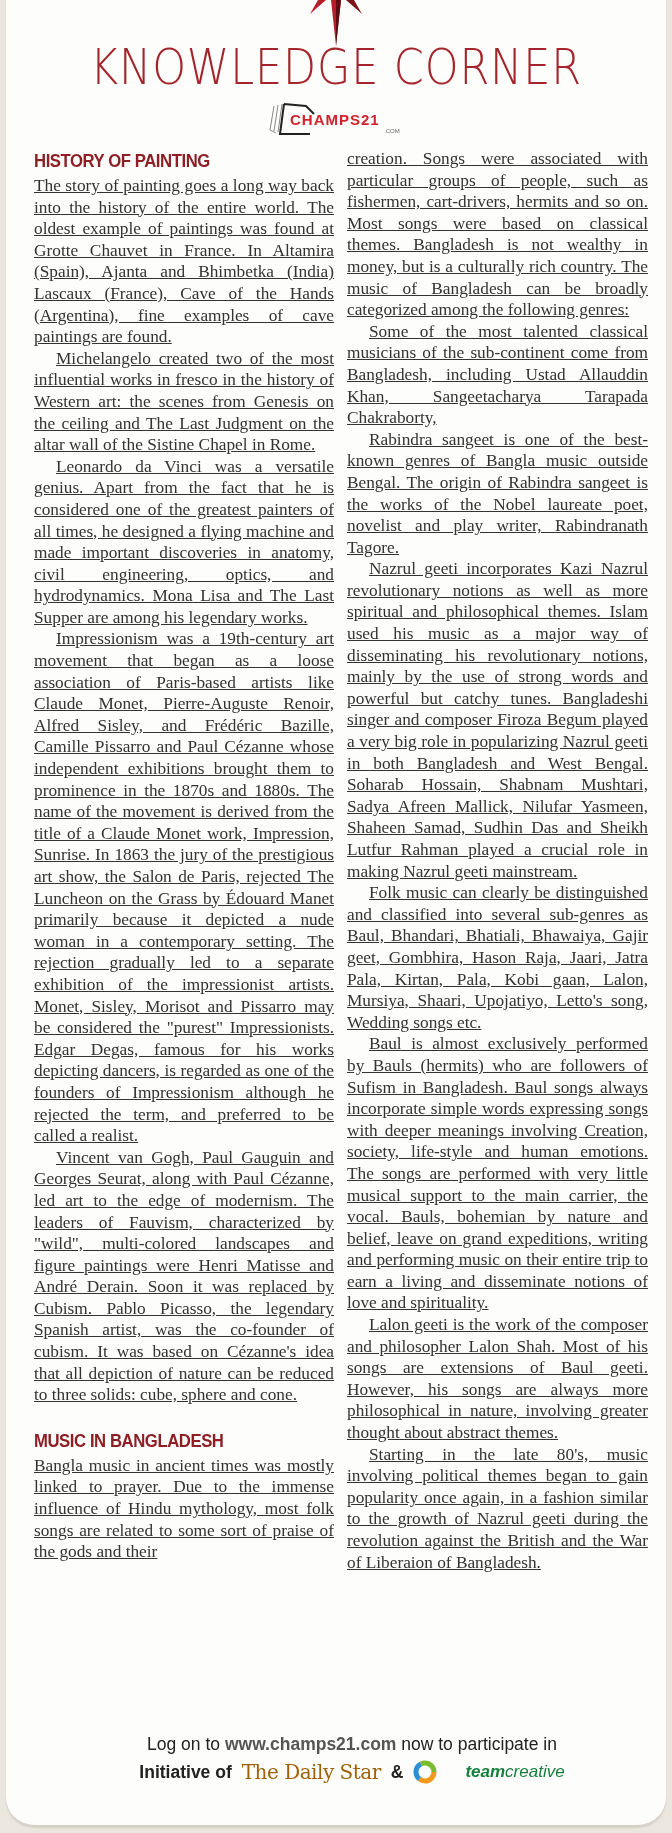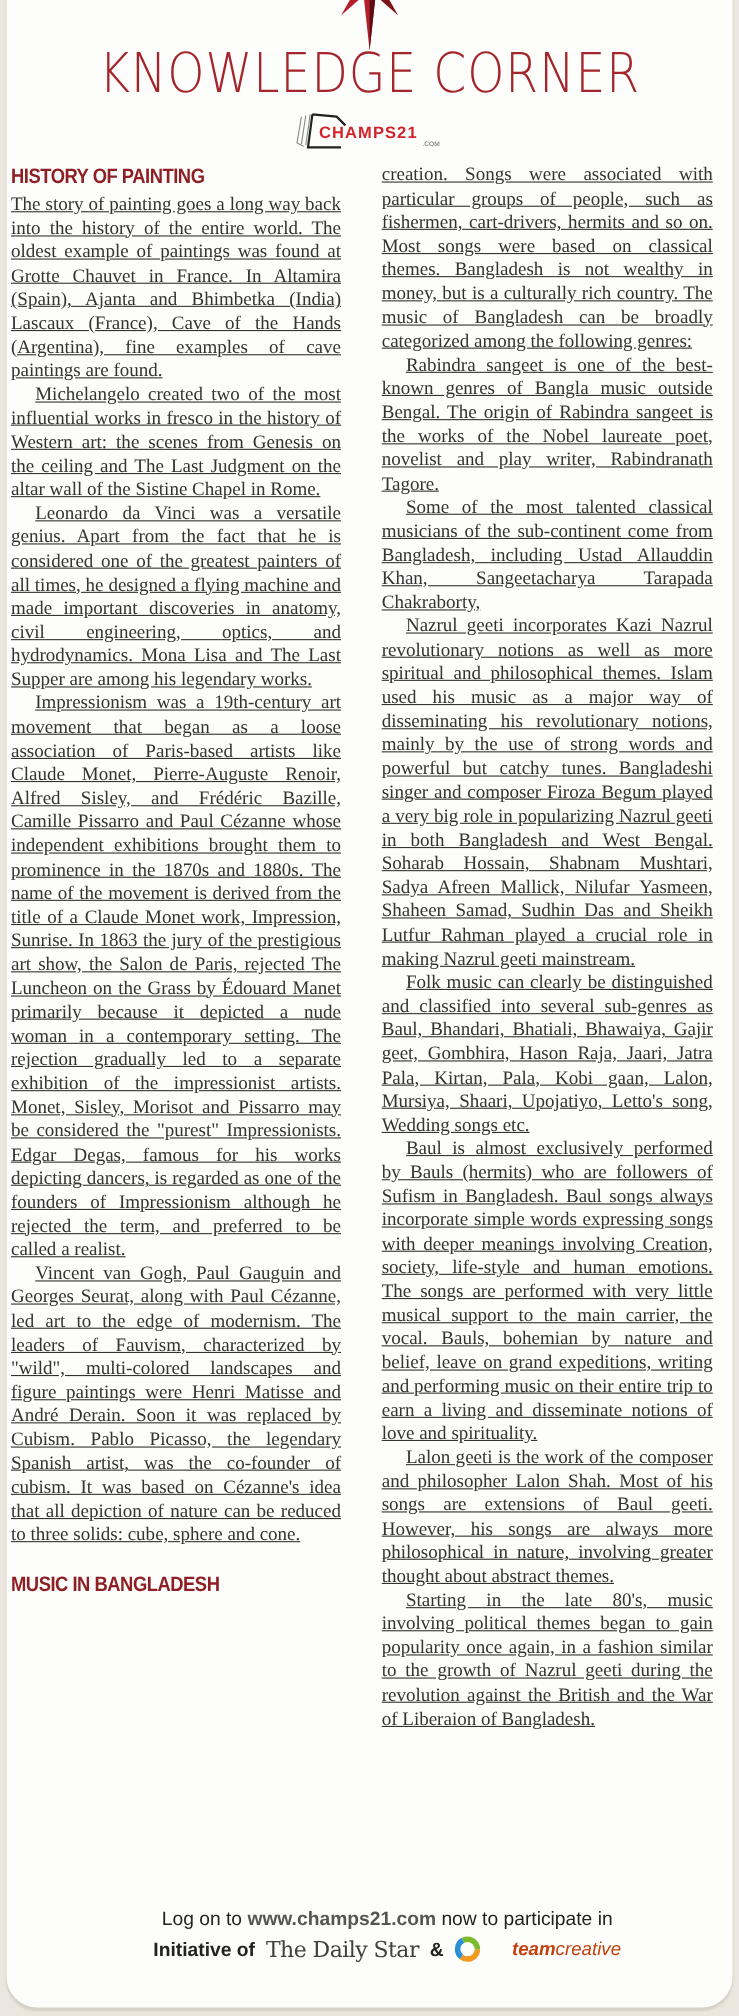--- a/index.html
+++ b/index.html
@@ -24,21 +24,21 @@
     font-size: 50px; letter-spacing: 1px;
     color: #a4262c; transform: scaleX(0.86); transform-origin: center;
   }
   .logo { position: absolute; left: 266px; top: 100px; width: 160px; height: 38px; }
 
   .col {
     position: absolute; top: 148px;
     font-size: 17.3px; line-height: 21.6px; color: #333;
     text-align: justify;
   }
-  .col.left { left: 10px; width: 300px; }
+  .col.left { left: 34px; width: 300px; }
   .col.right { left: 347px; width: 301px; }
   .col p { margin: 0; text-indent: 22px; text-decoration: underline; }
   .col p.first { text-indent: 0; }
   .heading {
     font-family: "Liberation Sans", sans-serif; font-weight: bold;
     color: #8e1f24; font-size: 19px; letter-spacing: -0.5px;
     transform: scaleX(0.88); transform-origin: left;
     margin: 0 0 3px 0; height: 24px; line-height: 26px;
     white-space: nowrap;
   }
@@ -52,22 +52,22 @@
     position: absolute; left: 16px; width: 672px; top: 1732px;
     text-align: center;
     font-family: "Liberation Sans", sans-serif; font-size: 17.5px; color: #222;
     line-height: 24px;
   }
   .footer .url { font-weight: bold; color: #555; }
   .initiative {
     display: flex; justify-content: center; align-items: flex-start; gap: 10px;
     margin-top: 4px; font-weight: bold; font-size: 17.5px;
   }
-  .dailystar { font-family: "DejaVu Serif", serif; font-size: 20px; font-weight: normal; color: #404040; letter-spacing: -0.5px; }
-  .tc { font-style: italic; color: #c2410c; font-size: 17px; font-weight: normal; margin-left: 18px; }
+  .dailystar { font-family: "DejaVu Serif", serif; font-size: 20px; font-weight: normal; color: #a16207; letter-spacing: -0.5px; }
+  .tc { font-style: italic; color: #15803d; font-size: 17px; font-weight: normal; margin-left: 18px; }
   .tc b { font-weight: bold; }
 </style>
 </head>
 <body>
 
 <div class="frame"></div>
 
 <svg class="star" viewBox="0 0 80 46">
   <polygon points="40,46 35,0 45,0" fill="#b3202a"></polygon>
   <polygon points="40,46 40,0 45,0" fill="#5a0d12"></polygon>
@@ -85,26 +85,27 @@
 </svg>
 
 <div class="col left">
   <div class="heading">HISTORY OF PAINTING</div>
   <p class="first">The story of painting goes a long way back into the history of the entire world. The oldest example of paintings was found at Grotte Chauvet in France. In Altamira (Spain), Ajanta and Bhimbetka (India) Lascaux (France), Cave of the Hands (Argentina), fine examples of cave paintings are found.</p>
   <p>Michelangelo created two of the most influential works in fresco in the history of Western art: the scenes from Genesis on the ceiling and The Last Judgment on the altar wall of the Sistine Chapel in Rome.</p>
   <p>Leonardo da Vinci was a versatile genius. Apart from the fact that he is considered one of the greatest painters of all times, he designed a flying machine and made important discoveries in anatomy, civil engineering, optics, and hydrodynamics. Mona Lisa and The Last Supper are among his legendary works.</p>
   <p>Impressionism was a 19th-century art movement that began as a loose association of Paris-based artists like Claude Monet, Pierre-Auguste Renoir, Alfred Sisley, and Frédéric Bazille, Camille Pissarro and Paul Cézanne whose independent exhibitions brought them to prominence in the 1870s and 1880s. The name of the movement is derived from the title of a Claude Monet work, Impression, Sunrise. In 1863 the jury of the prestigious art show, the Salon de Paris, rejected The Luncheon on the Grass by Édouard Manet primarily because it depicted a nude woman in a contemporary setting. The rejection gradually led to a separate exhibition of the impressionist artists.  Monet, Sisley, Morisot and Pissarro may be considered the "purest" Impressionists. Edgar Degas, famous for his works depicting dancers, is regarded as one of the founders of Impressionism although he rejected the term, and preferred to be called a realist.</p>
   <p>Vincent van Gogh, Paul Gauguin and Georges Seurat, along with Paul Cézanne, led art to the edge of modernism. The leaders of Fauvism, characterized by "wild", multi-colored landscapes and figure paintings were Henri Matisse and André Derain. Soon it was replaced by Cubism. Pablo Picasso, the legendary Spanish artist, was the co-founder of cubism. It was based on Cézanne's idea that all depiction of nature can be reduced to three solids: cube, sphere and cone.</p>
   <div class="heading music">MUSIC IN BANGLADESH</div>
+  <p class="first">Bangla music in ancient times was mostly linked to prayer. Due to the immense influence of Hindu mythology, most folk songs are related to some sort of praise of the gods and their</p>
 </div>
 
 <div class="col right">
   <p class="first">creation. Songs were associated with particular groups of people, such as fishermen, cart-drivers, hermits and so on. Most songs were based on classical themes. Bangladesh is not wealthy in money, but is a culturally rich country. The music of Bangladesh can be broadly categorized among the following genres:</p>
+  <p>Some of the most talented classical musicians of the sub-continent come from Bangladesh, including Ustad Allauddin Khan, Sangeetacharya Tarapada Chakraborty,</p>
   <p>Rabindra sangeet is one of the best-known genres of Bangla music outside Bengal. The origin of Rabindra sangeet is the works of the Nobel laureate poet, novelist and play writer, Rabindranath Tagore.</p>
-  <p>Some of the most talented classical musicians of the sub-continent come from Bangladesh, including Ustad Allauddin Khan, Sangeetacharya Tarapada Chakraborty,</p>
   <p>Nazrul geeti incorporates Kazi Nazrul revolutionary notions as well as more spiritual and philosophical themes. Islam used his music as a major way of disseminating his revolutionary notions, mainly by the use of strong words and powerful but catchy tunes. Bangladeshi singer and composer Firoza Begum played a very big role in popularizing Nazrul geeti in both Bangladesh and West Bengal. Soharab Hossain, Shabnam Mushtari, Sadya Afreen Mallick, Nilufar Yasmeen, Shaheen Samad, Sudhin Das and Sheikh Lutfur Rahman played a crucial role in making Nazrul geeti mainstream.</p>
   <p>Folk music can clearly be distinguished and classified into several sub-genres as Baul, Bhandari, Bhatiali, Bhawaiya, Gajir geet, Gombhira, Hason Raja, Jaari, Jatra Pala, Kirtan, Pala, Kobi gaan, Lalon, Mursiya, Shaari, Upojatiyo, Letto's song, Wedding songs etc.</p>
   <p>Baul is almost exclusively performed by Bauls (hermits) who are followers of Sufism in Bangladesh. Baul songs always incorporate simple words expressing songs with deeper meanings involving Creation, society, life-style and human emotions. The songs are performed with very little musical support to the main carrier, the vocal. Bauls, bohemian by nature and belief, leave on grand expeditions, writing and performing music on their entire trip to earn a living and disseminate notions of love and spirituality.</p>
   <p>Lalon geeti is the work of the composer and philosopher Lalon Shah. Most of his songs are extensions of Baul geeti. However, his songs are always more philosophical in nature, involving greater thought about abstract themes.</p>
   <p>Starting in the late 80's, music involving political themes began to gain popularity once again, in a fashion similar to the growth of Nazrul geeti during the revolution against the British and the War of Liberaion of Bangladesh.</p>
 </div>
 
 <div class="footer">
   <div>
     <span>Log on to </span><span class="url">www.champs21.com</span><span> now to participate in</span>

